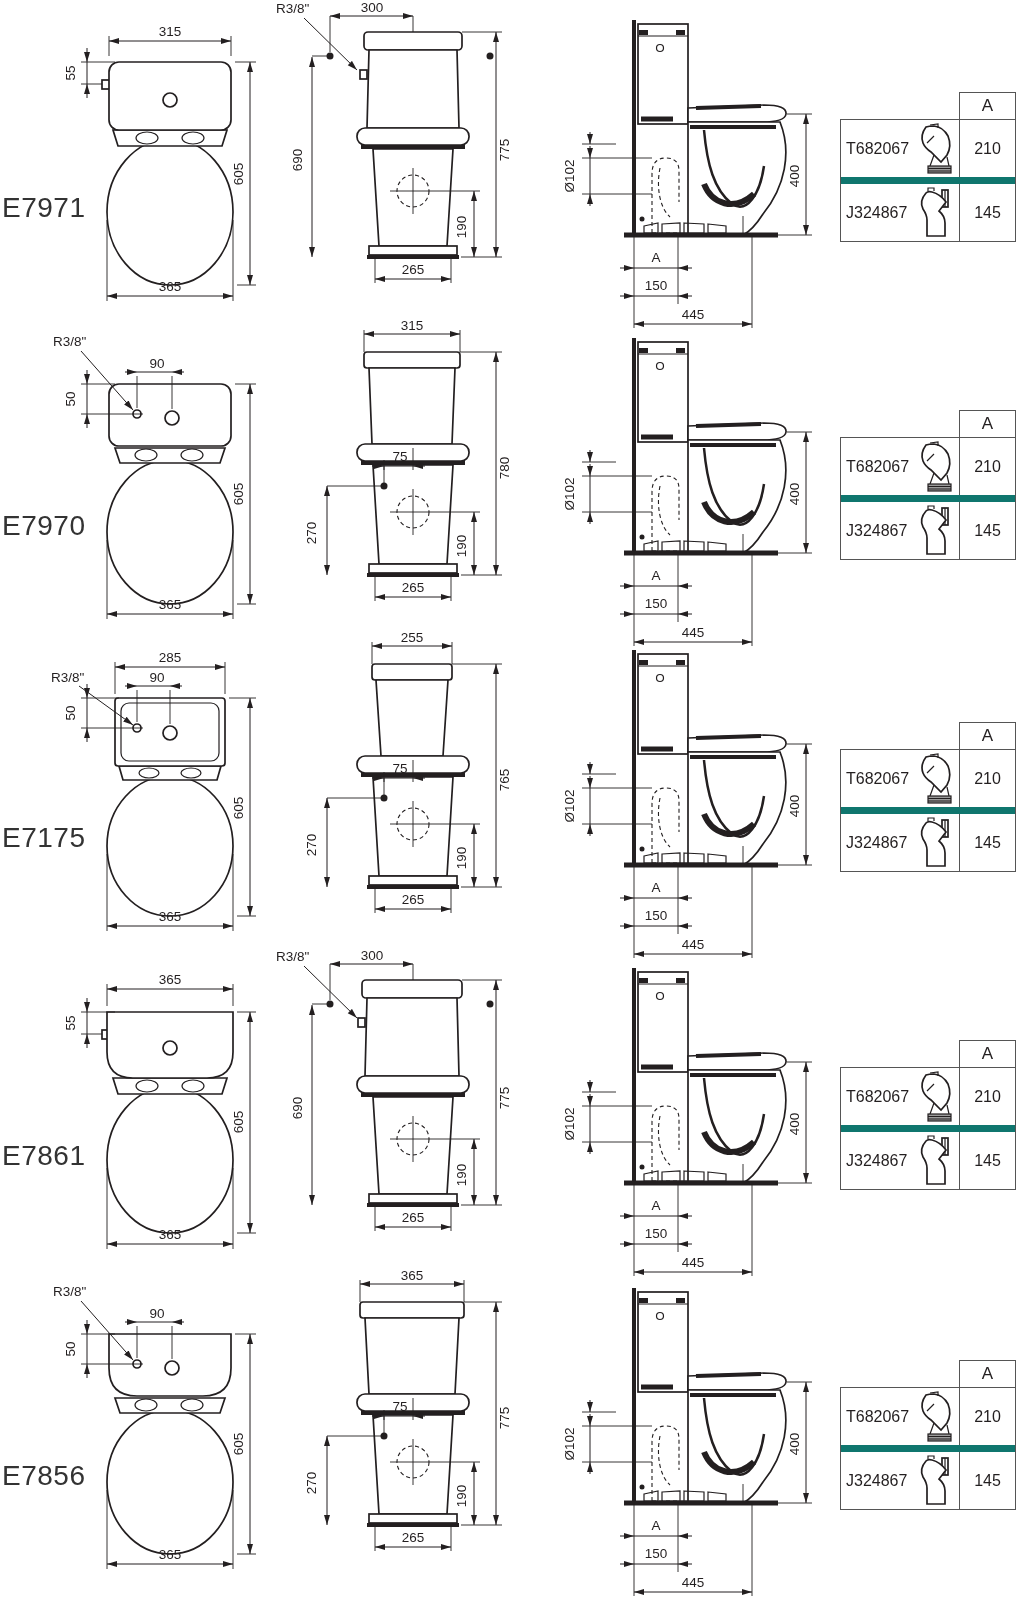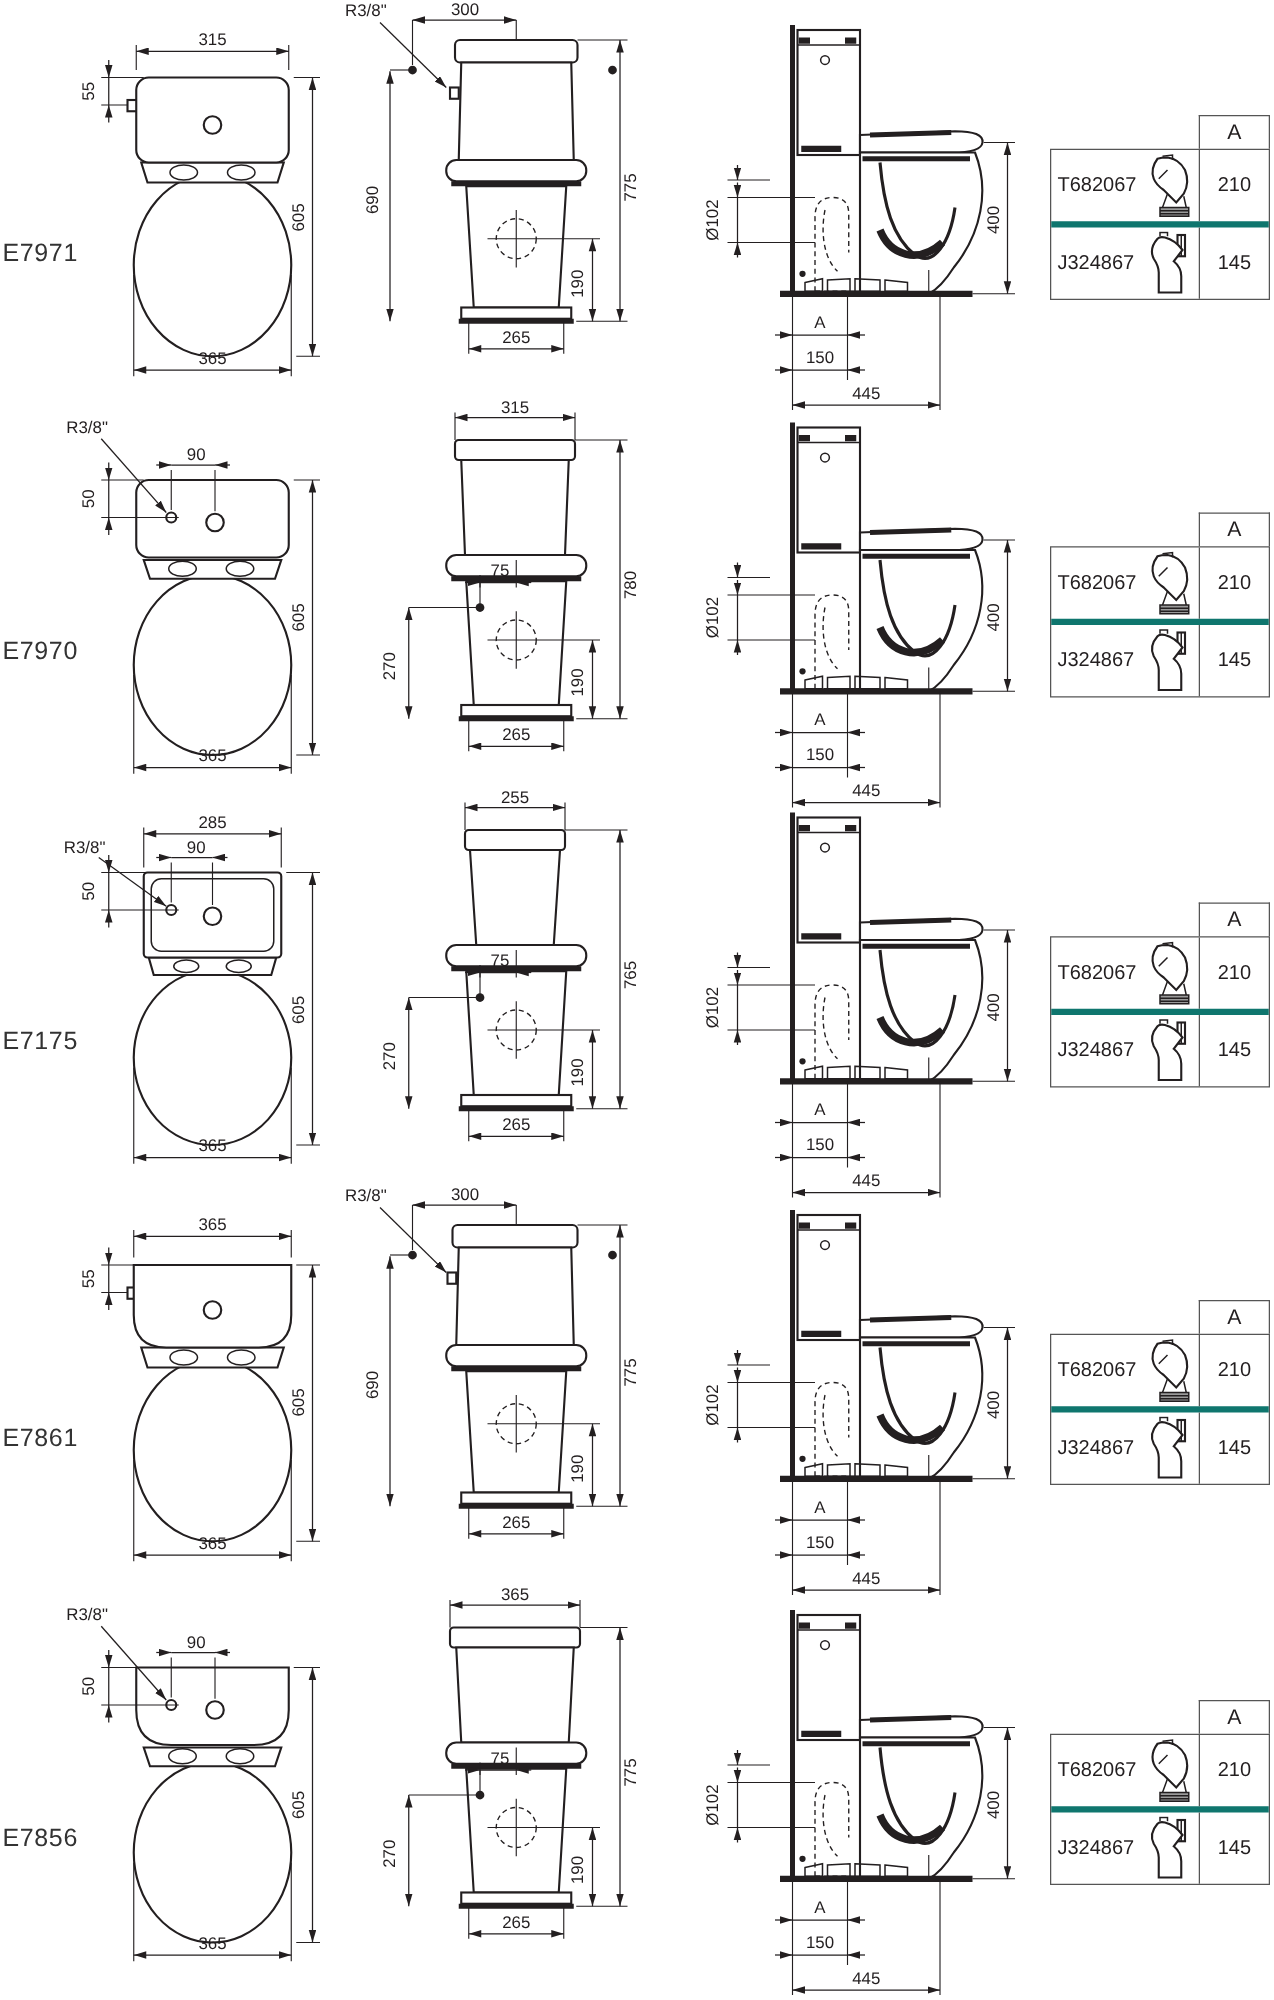--- a/index.html
+++ b/index.html
@@ -1,38 +1,38 @@
 <!DOCTYPE html>
 <html><head>
 <meta charset="utf-8">
 <style>
   html,body{margin:0;padding:0}
   body{width:1019px;height:1600px;background:#fff;position:relative;
        font-family:"Liberation Sans",sans-serif;color:#231f20;overflow:hidden}
   .row{position:absolute;left:0;width:1019px;height:320px}
-  .model-label{position:absolute;left:2px;top:192px;font-size:20px;color:#333;letter-spacing:.5px}
+  .model-label{position:absolute;left:2px;top:192px;font-size:28px;color:#333;letter-spacing:.5px}
   svg.view{position:absolute;overflow:visible}
   svg text{font-family:"Liberation Sans",sans-serif;font-size:13.5px;fill:#231f20}
   .dim{stroke:#231f20;stroke-width:1;fill:none}
   .ext{stroke:#231f20;stroke-width:.9;fill:none}
   .draw{stroke:#231f20;stroke-width:1.7;fill:#fff}
   .draw2{stroke:#231f20;stroke-width:1.2;fill:none}
   .w25{stroke-width:2.5}
   .thick{stroke:#231f20;stroke-width:4;fill:none}
   .thick5{stroke:#231f20;stroke-width:5;fill:none}
   .s6{stroke:#231f20;stroke-width:6;fill:none}
   .dash{stroke:#231f20;stroke-width:1.1;fill:none;stroke-dasharray:4 3}
   .dot{fill:#231f20;stroke:none}
   .blk{fill:#231f20;stroke:none}
   .acc-table{position:absolute;left:840px;top:92px;width:176px;font-size:16px}
   .t-head{display:flex;justify-content:flex-end}
   .t-head-a{width:57px;height:27px;box-sizing:border-box;border:1px solid #555;border-bottom:none;
             display:flex;align-items:center;justify-content:center;font-size:17px}
   .t-body{border:1px solid #555}
-  .t-row{display:flex;height:57px;border-bottom:5px solid #0f766e}
+  .t-row{display:flex;height:57px;border-bottom:7px solid #0f766e}
   .t-row:last-child{border-bottom:none}
   .t-code{width:119px;box-sizing:border-box;border-right:1px solid #555;display:flex;
           align-items:center;justify-content:space-between;padding:0 5px}
   .t-val{flex:1;display:flex;align-items:center;justify-content:center}
   .t-icon{flex:0 0 auto}
 </style>
 </head>
 <body>
 
 <svg width="0" height="0" style="position:absolute">

